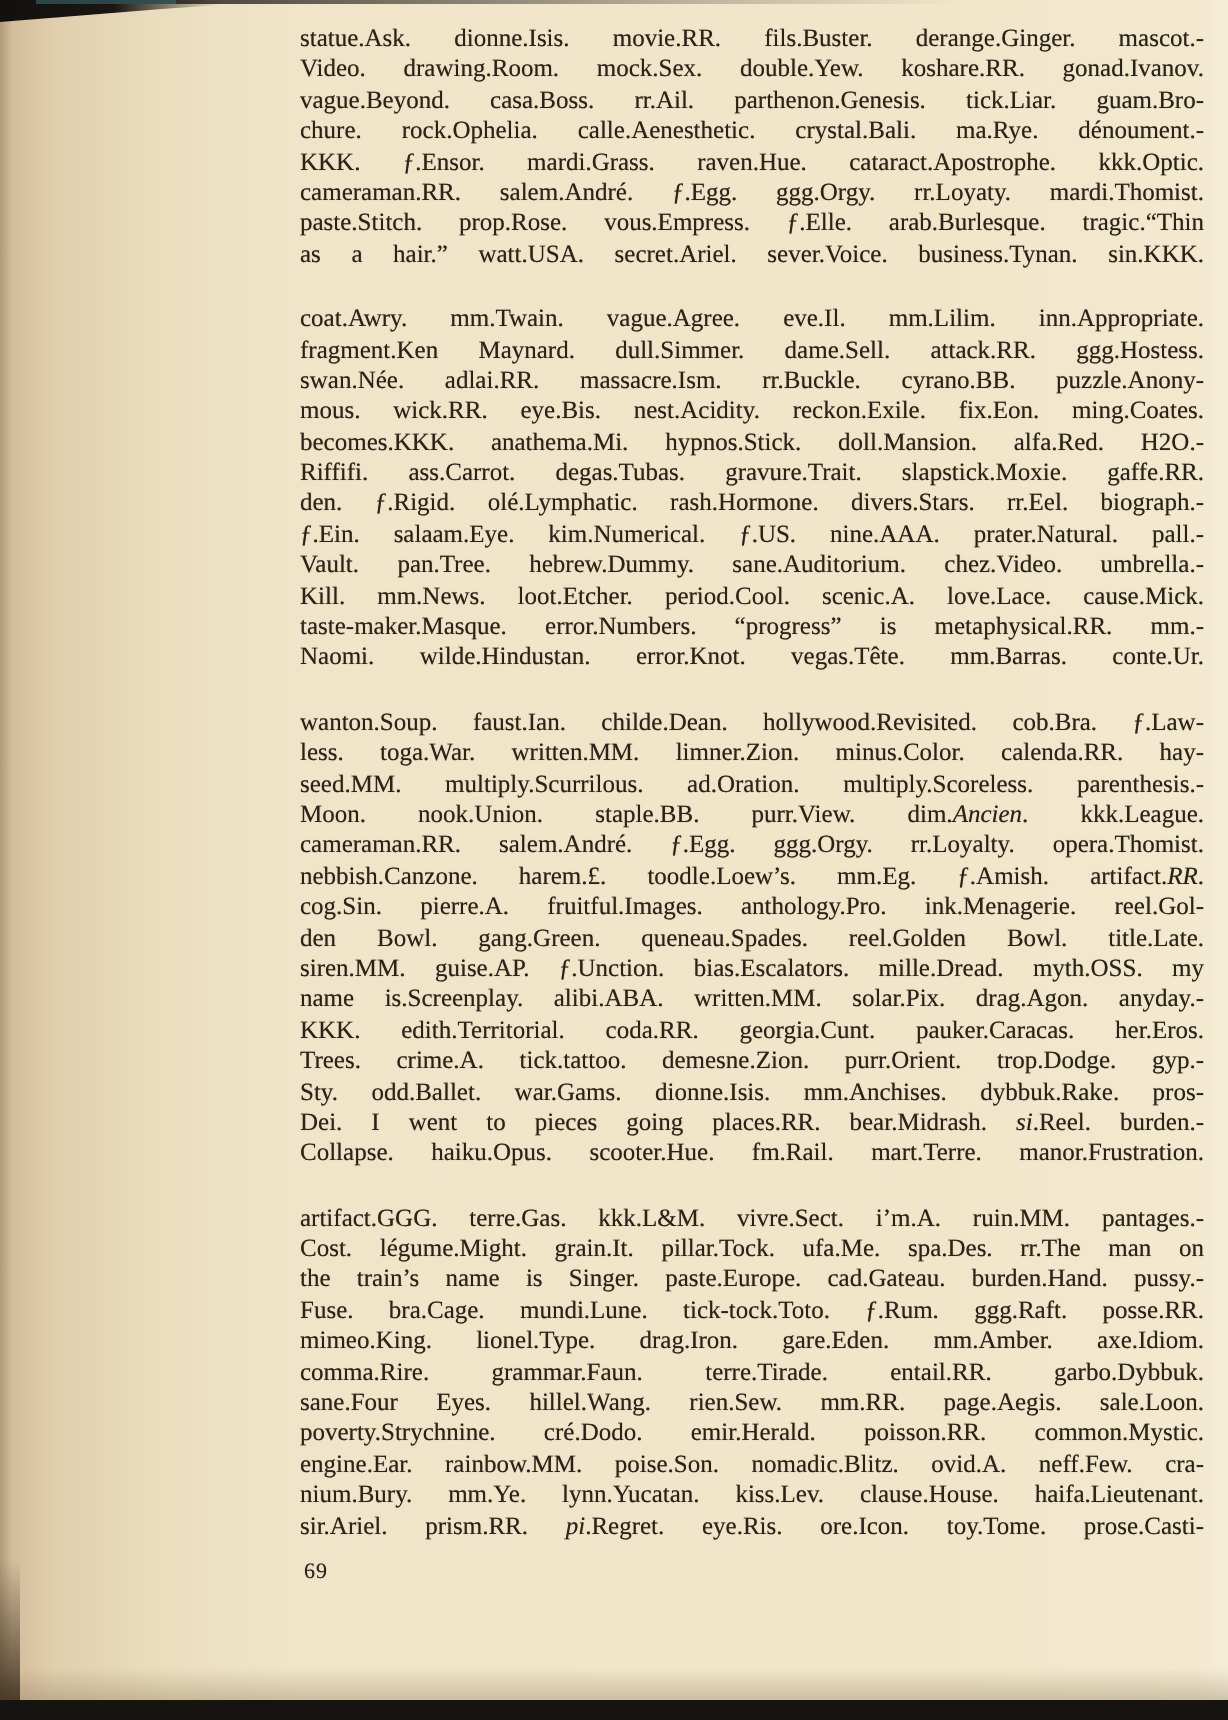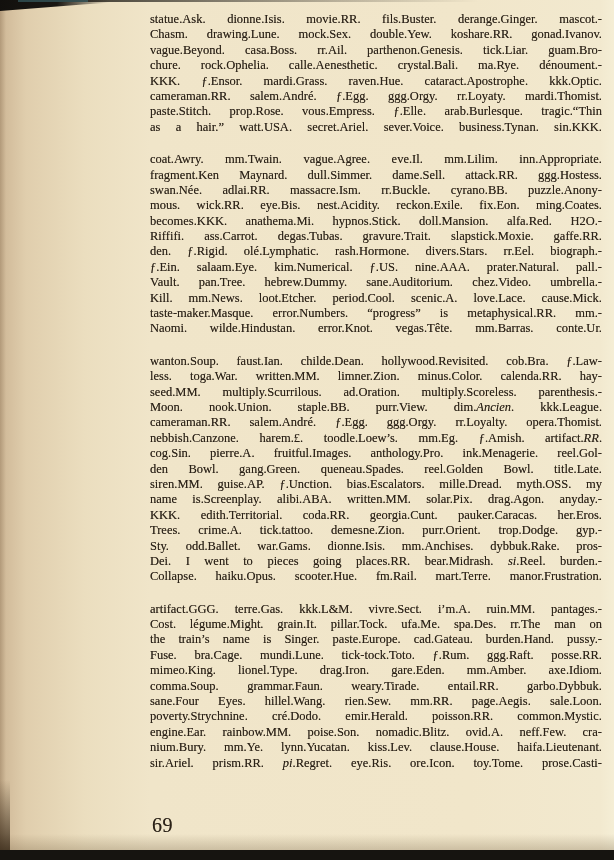--- a/index.html
+++ b/index.html
@@ -44,37 +44,37 @@
     text-shadow:0 0 .4px rgba(43,34,24,.55);
   }
   .para{margin:0 0 17px 0;}
   .para:last-of-type{margin-bottom:14px;}
   .line{
     text-align:justify;text-align-last:justify;
     height:15.4px;overflow:hidden;white-space:normal;
   }
   .it{font-style:italic;}
   .page-number{
-    position:absolute;left:152px;top:814px;
-    color:#2b2218;font-size:20px;letter-spacing:.5px;
+    position:absolute;left:152px;top:780px;
+    color:#2b2218;font-size:11px;letter-spacing:.5px;
     text-shadow:0 0 .4px rgba(43,34,24,.55);
   }
 </style>
 </head>
 <body>
 
 <div class="paper">
   <div class="top-edge"></div>
   <div class="top-left-mark"></div>
   <div class="teal-glint"></div>
 
   <div class="text-block">
       <div class="para">
         <div class="line"><span>statue.Ask. dionne.Isis. movie.RR. fils.Buster. derange.Ginger. mascot.-</span></div>
-        <div class="line"><span>Chasm. drawing.Lune. mock.Sex. double.Yew. koshare.RR. gonad.Ivanov.</span></div>
+        <div class="line"><span>Video. drawing.Room. mock.Sex. double.Yew. koshare.RR. gonad.Ivanov.</span></div>
         <div class="line"><span>vague.Beyond. casa.Boss. rr.Ail. parthenon.Genesis. tick.Liar. guam.Bro-</span></div>
         <div class="line"><span>chure. rock.Ophelia. calle.Aenesthetic. crystal.Bali. ma.Rye. dénoument.-</span></div>
         <div class="line"><span>KKK. ƒ.Ensor. mardi.Grass. raven.Hue. cataract.Apostrophe. kkk.Optic.</span></div>
         <div class="line"><span>cameraman.RR. salem.André. ƒ.Egg. ggg.Orgy. rr.Loyaty. mardi.Thomist.</span></div>
         <div class="line"><span>paste.Stitch. prop.Rose. vous.Empress. ƒ.Elle. arab.Burlesque. tragic.“Thin</span></div>
         <div class="line"><span>as a hair.” watt.USA. secret.Ariel. sever.Voice. business.Tynan. sin.KKK.</span></div>
       </div>
       <div class="para">
         <div class="line"><span>coat.Awry. mm.Twain. vague.Agree. eve.Il. mm.Lilim. inn.Appropriate.</span></div>
         <div class="line"><span>fragment.Ken Maynard. dull.Simmer. dame.Sell. attack.RR. ggg.Hostess.</span></div>
@@ -105,21 +105,21 @@
         <div class="line"><span>Sty. odd.Ballet. war.Gams. dionne.Isis. mm.Anchises. dybbuk.Rake. pros-</span></div>
         <div class="line"><span>Dei. I went to pieces going places.RR. bear.Midrash. </span><span class="it">si</span><span>.Reel. burden.-</span></div>
         <div class="line"><span>Collapse. haiku.Opus. scooter.Hue. fm.Rail. mart.Terre. manor.Frustration.</span></div>
       </div>
       <div class="para">
         <div class="line"><span>artifact.GGG. terre.Gas. kkk.L&amp;M. vivre.Sect. i’m.A. ruin.MM. pantages.-</span></div>
         <div class="line"><span>Cost. légume.Might. grain.It. pillar.Tock. ufa.Me. spa.Des. rr.The man on</span></div>
         <div class="line"><span>the train’s name is Singer. paste.Europe. cad.Gateau. burden.Hand. pussy.-</span></div>
         <div class="line"><span>Fuse. bra.Cage. mundi.Lune. tick-tock.Toto. ƒ.Rum. ggg.Raft. posse.RR.</span></div>
         <div class="line"><span>mimeo.King. lionel.Type. drag.Iron. gare.Eden. mm.Amber. axe.Idiom.</span></div>
-        <div class="line"><span>comma.Soup. grammar.Faun. weary.Tirade. entail.RR. garbo.Dybbuk.</span></div>
+        <div class="line"><span>comma.Rire. grammar.Faun. terre.Tirade. entail.RR. garbo.Dybbuk.</span></div>
         <div class="line"><span>sane.Four Eyes. hillel.Wang. rien.Sew. mm.RR. page.Aegis. sale.Loon.</span></div>
         <div class="line"><span>poverty.Strychnine. cré.Dodo. emir.Herald. poisson.RR. common.Mystic.</span></div>
         <div class="line"><span>engine.Ear. rainbow.MM. poise.Son. nomadic.Blitz. ovid.A. neff.Few. cra-</span></div>
         <div class="line"><span>nium.Bury. mm.Ye. lynn.Yucatan. kiss.Lev. clause.House. haifa.Lieutenant.</span></div>
         <div class="line"><span>sir.Ariel. prism.RR. </span><span class="it">pi</span><span>.Regret. eye.Ris. ore.Icon. toy.Tome. prose.Casti-</span></div>
       </div>
     </div>
 
   <div class="page-number">69</div>
 

